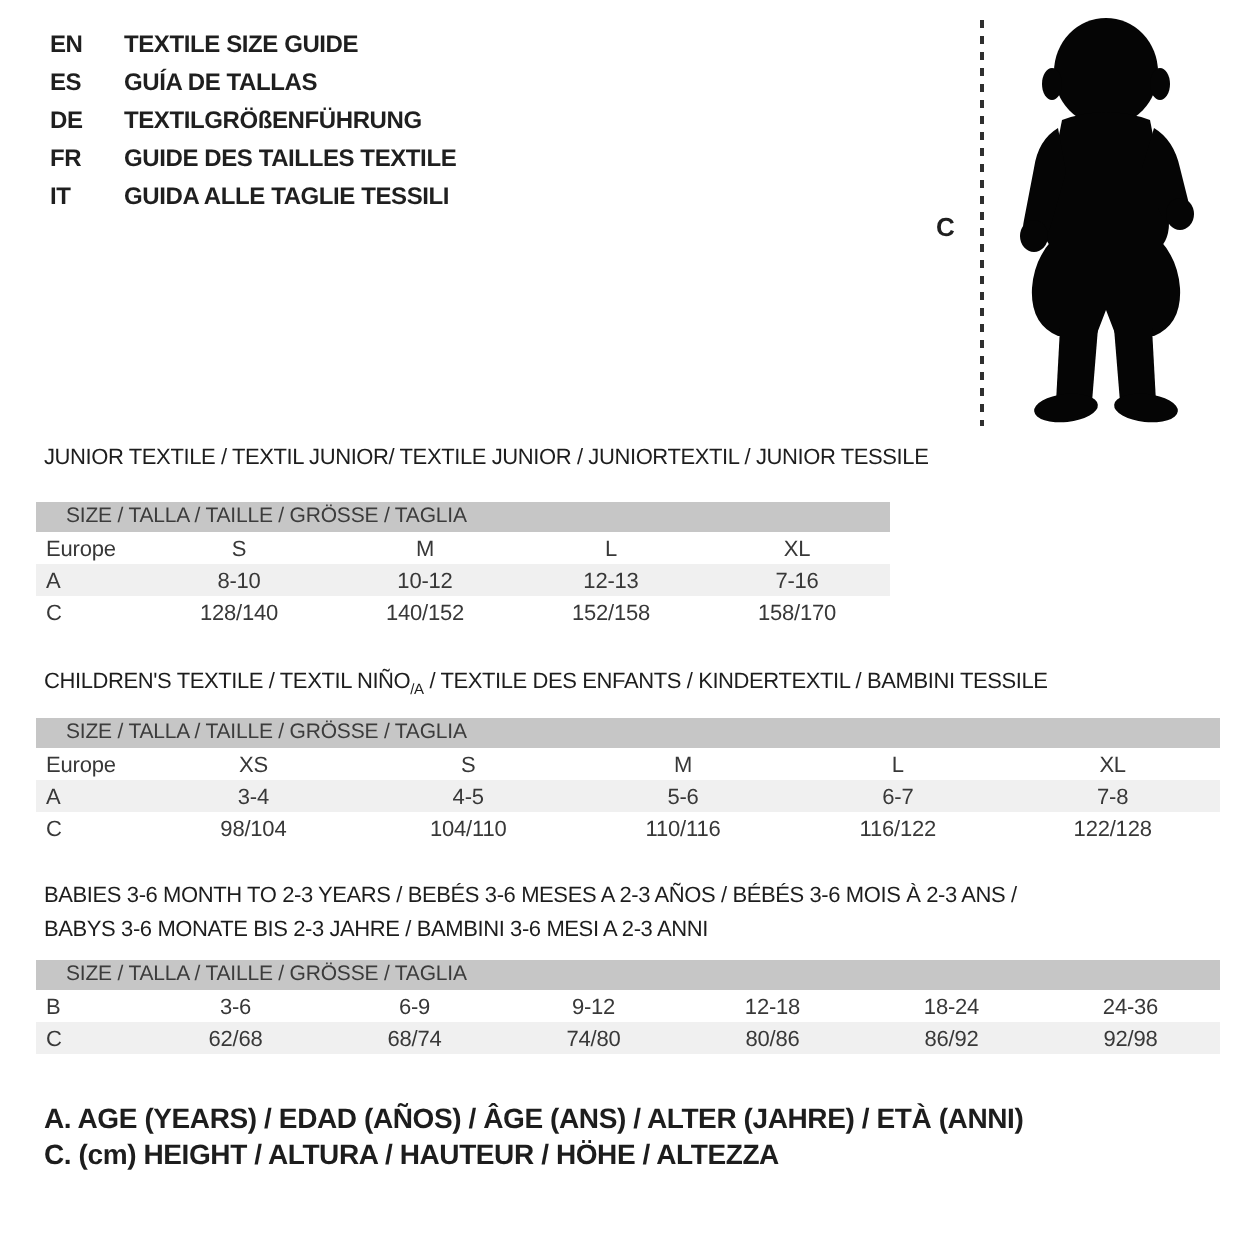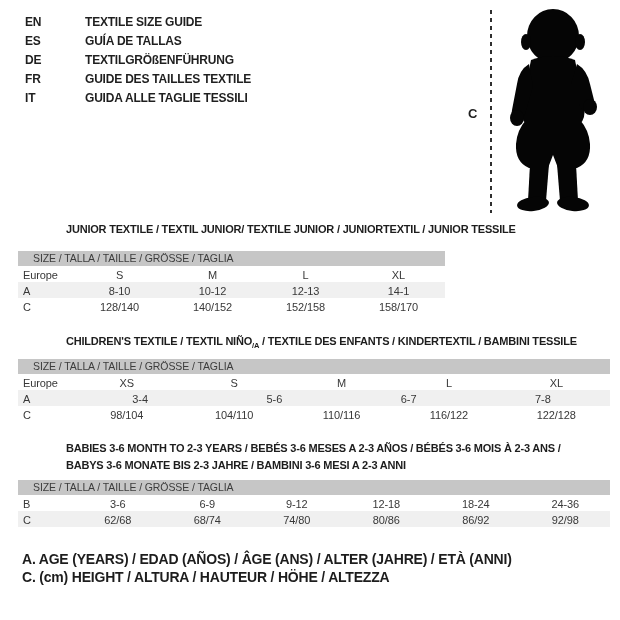--- a/index.html
+++ b/index.html
@@ -2,29 +2,29 @@
 <html><head>
 <meta charset="utf-8">
 <style>
   html,body{margin:0;padding:0;background:#ffffff;}
   .canvas{
     position:relative;width:620px;height:620px;background:#ffffff;overflow:hidden;
     font-family:"Liberation Sans","DejaVu Sans",sans-serif;color:#2a2a2a;
   }
   
   .lang{position:absolute;left:25px;top:13px;}
-  .lang-row{display:flex;height:19px;line-height:19px;font-weight:bold;font-size:12px;letter-spacing:-0.2px;color:#1f1f1f;gap:23px;}
+  .lang-row{display:flex;height:19px;line-height:19px;font-weight:bold;font-size:12px;letter-spacing:-0.2px;color:#1f1f1f;}
   .lang-code{width:37px;}
   
   .dash-line{position:absolute;left:490px;top:10px;width:2px;height:203px;
     background:repeating-linear-gradient(to bottom,#2f2f2f 0 4px,transparent 4px 8px);}
   .c-label{position:absolute;left:468px;top:106px;font-weight:bold;font-size:13px;color:#1f1f1f;}
   .baby{position:absolute;left:497px;top:8px;width:118px;height:206px;}
   
-  .tbl-title{position:absolute;left:22px;font-weight:bold;font-size:11px;letter-spacing:-0.2px;color:#1d1d1d;white-space:nowrap;margin-left:44px;}
+  .tbl-title{position:absolute;left:22px;font-weight:normal;font-size:11px;letter-spacing:-0.2px;color:#1d1d1d;white-space:nowrap;}
   .tbl-title .subscript{font-size:7.5px;vertical-align:sub;}
   .grid{position:absolute;left:18px;}
   .size-bar{height:15px;line-height:15px;background:#c6c6c6;color:#3c3c3c;font-size:10.5px;padding-left:15px;letter-spacing:-0.1px;}
   .row{display:flex;height:16px;line-height:19px;font-size:11px;color:#383838;letter-spacing:-0.1px;}
   .row.shaded{background:#f0f0f0;}
   .rl{width:55px;padding-left:5px;box-sizing:border-box;}
   .cc{flex:1;text-align:center;}
   .t1-title{top:223px;} .t1-grid{top:251px;width:427px;}
   .t2-title{top:335px;} .t2-grid{top:359px;width:592px;}
   .t3-title{top:440px;line-height:17px;} .t3-grid{top:480px;width:592px;}
@@ -88,21 +88,21 @@
       <span class="cc">S</span>
       <span class="cc">M</span>
       <span class="cc">L</span>
       <span class="cc">XL</span>
     </div>
     <div class="row shaded">
       <span class="rl">A</span>
       <span class="cc">8-10</span>
       <span class="cc">10-12</span>
       <span class="cc">12-13</span>
-      <span class="cc">14-1</span>
+      <span class="cc">7-16</span>
     </div>
     <div class="row">
       <span class="rl">C</span>
       <span class="cc">128/140</span>
       <span class="cc">140/152</span>
       <span class="cc">152/158</span>
       <span class="cc">158/170</span>
     </div>
   </div>
 
@@ -113,20 +113,21 @@
       <span class="rl">Europe</span>
       <span class="cc">XS</span>
       <span class="cc">S</span>
       <span class="cc">M</span>
       <span class="cc">L</span>
       <span class="cc">XL</span>
     </div>
     <div class="row shaded">
       <span class="rl">A</span>
       <span class="cc">3-4</span>
+      <span class="cc">4-5</span>
       <span class="cc">5-6</span>
       <span class="cc">6-7</span>
       <span class="cc">7-8</span>
     </div>
     <div class="row">
       <span class="rl">C</span>
       <span class="cc">98/104</span>
       <span class="cc">104/110</span>
       <span class="cc">110/116</span>
       <span class="cc">116/122</span>

